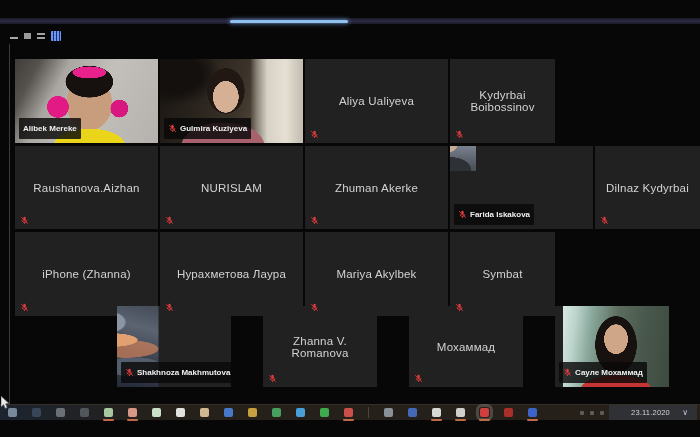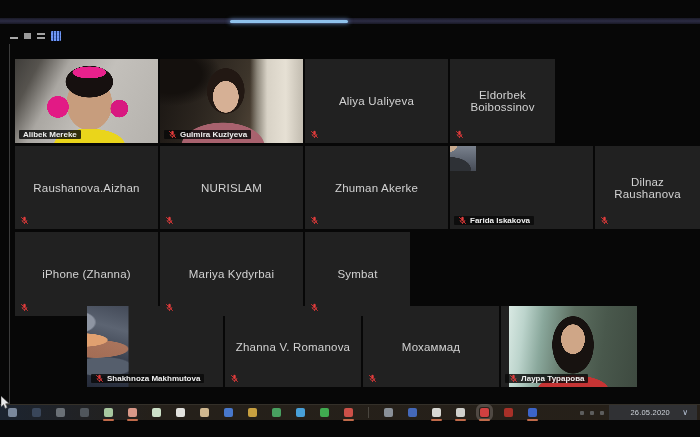--- a/index.html
+++ b/index.html
@@ -26,31 +26,31 @@
   .left-edge{position:absolute;left:9px;top:44px;width:1px;height:364px;background:#7d7d7d;opacity:.45;}
 
   
   .prow{position:absolute;display:flex;gap:2px;left:15px;}
   .prow[data-row="0"]{top:59px;height:84px;}
   .prow[data-row="1"]{top:146px;height:83px;}
   .prow[data-row="2"]{top:232px;height:84px;}
   .prow[data-row="3"]{top:306px;height:81px;left:87px;}
   .prow[data-row="0"] .tile,.prow[data-row="1"] .tile,.prow[data-row="2"] .tile{width:143px;}
   .prow[data-row="0"] .tile:last-child,.prow[data-row="1"] .tile:last-child,.prow[data-row="2"] .tile:last-child{width:105px;}
-  .prow[data-row="3"] .tile{width:136px;}
+  .prow[data-row="3"] .tile{width:114px;margin-left:30px;}
 
   .tile{position:relative;height:100%;background:#212121;overflow:hidden;flex:0 0 auto;}
   .tile--active{box-shadow:inset 0 0 0 2px #dde287;}
 
   .tile-name{position:absolute;inset:0;display:flex;align-items:center;justify-content:center;
     color:#d2d2d2;font-size:11.5px;letter-spacing:.2px;text-align:center;padding:0 3px;box-sizing:border-box;}
 
   .tile-label{position:absolute;left:4px;bottom:4px;display:flex;align-items:center;gap:3px;
     background:rgba(8,8,8,.82);color:#f1f1f1;font-size:8px;font-weight:600;
-    padding:0 4px;border-radius:1px;white-space:nowrap;z-index:3;}
+    padding:6px 4px;border-radius:1px;white-space:nowrap;z-index:3;}
   .mic-icon{display:inline-flex;width:9px;height:9px;}
   .mic-solo{position:absolute;left:5px;bottom:4px;width:9px;height:9px;z-index:3;display:inline-flex;}
 
   
   .scene{position:absolute;inset:0;}
   .scene-alibek{background:
     radial-gradient(circle 11px at 30% 57%,#e21a85 98%,transparent),
     radial-gradient(circle 9px at 73% 59%,#d81880 98%,transparent),
     radial-gradient(ellipse 17px 6px at 52% 16%,#e8218c 98%,transparent),
     radial-gradient(ellipse 36px 17px at 52% 103%,#ead51b 98%,transparent),
@@ -145,21 +145,21 @@
         <span class="mic-solo">
           <svg width="9" height="9" viewBox="0 0 12 12" aria-hidden="true">
             <rect x="4.4" y="1" width="3.2" height="6" rx="1.6" fill="#e03e3e"></rect>
             <path d="M2.8 5.5a3.2 3.2 0 0 0 6.4 0" fill="none" stroke="#e03e3e" stroke-width="1.1"></path>
             <path d="M6 8.7v2" stroke="#e03e3e" stroke-width="1.1"></path>
             <path d="M1.6 1.6l8.8 8.8" stroke="#d83030" stroke-width="1.3"></path>
           </svg>
         </span>
       </div>
       <div class="tile">
-        <div class="tile-name">Eldorbek Boibossinov</div>
+        <div class="tile-name">Kydyrbai Boibossinov</div>
         <span class="mic-solo">
           <svg width="9" height="9" viewBox="0 0 12 12" aria-hidden="true">
             <rect x="4.4" y="1" width="3.2" height="6" rx="1.6" fill="#e03e3e"></rect>
             <path d="M2.8 5.5a3.2 3.2 0 0 0 6.4 0" fill="none" stroke="#e03e3e" stroke-width="1.1"></path>
             <path d="M6 8.7v2" stroke="#e03e3e" stroke-width="1.1"></path>
             <path d="M1.6 1.6l8.8 8.8" stroke="#d83030" stroke-width="1.3"></path>
           </svg>
         </span>
       </div>
     </div>
@@ -205,21 +205,21 @@
               <rect x="4.4" y="1" width="3.2" height="6" rx="1.6" fill="#e03e3e"></rect>
               <path d="M2.8 5.5a3.2 3.2 0 0 0 6.4 0" fill="none" stroke="#e03e3e" stroke-width="1.1"></path>
               <path d="M6 8.7v2" stroke="#e03e3e" stroke-width="1.1"></path>
               <path d="M1.6 1.6l8.8 8.8" stroke="#d83030" stroke-width="1.3"></path>
             </svg>
           </span>
           <span>Farida Iskakova</span>
         </div>
       </div>
       <div class="tile">
-        <div class="tile-name">Dilnaz Raushanova</div>
+        <div class="tile-name">Dilnaz Kydyrbai</div>
         <span class="mic-solo">
           <svg width="9" height="9" viewBox="0 0 12 12" aria-hidden="true">
             <rect x="4.4" y="1" width="3.2" height="6" rx="1.6" fill="#e03e3e"></rect>
             <path d="M2.8 5.5a3.2 3.2 0 0 0 6.4 0" fill="none" stroke="#e03e3e" stroke-width="1.1"></path>
             <path d="M6 8.7v2" stroke="#e03e3e" stroke-width="1.1"></path>
             <path d="M1.6 1.6l8.8 8.8" stroke="#d83030" stroke-width="1.3"></path>
           </svg>
         </span>
       </div>
     </div>
@@ -229,21 +229,32 @@
         <span class="mic-solo">
           <svg width="9" height="9" viewBox="0 0 12 12" aria-hidden="true">
             <rect x="4.4" y="1" width="3.2" height="6" rx="1.6" fill="#e03e3e"></rect>
             <path d="M2.8 5.5a3.2 3.2 0 0 0 6.4 0" fill="none" stroke="#e03e3e" stroke-width="1.1"></path>
             <path d="M6 8.7v2" stroke="#e03e3e" stroke-width="1.1"></path>
             <path d="M1.6 1.6l8.8 8.8" stroke="#d83030" stroke-width="1.3"></path>
           </svg>
         </span>
       </div>
       <div class="tile">
-        <div class="tile-name">Mariya Kydyrbai</div>
+        <div class="tile-name">Нурахметова Лаура</div>
+        <span class="mic-solo">
+          <svg width="9" height="9" viewBox="0 0 12 12" aria-hidden="true">
+            <rect x="4.4" y="1" width="3.2" height="6" rx="1.6" fill="#e03e3e"></rect>
+            <path d="M2.8 5.5a3.2 3.2 0 0 0 6.4 0" fill="none" stroke="#e03e3e" stroke-width="1.1"></path>
+            <path d="M6 8.7v2" stroke="#e03e3e" stroke-width="1.1"></path>
+            <path d="M1.6 1.6l8.8 8.8" stroke="#d83030" stroke-width="1.3"></path>
+          </svg>
+        </span>
+      </div>
+      <div class="tile">
+        <div class="tile-name">Mariya Akylbek</div>
         <span class="mic-solo">
           <svg width="9" height="9" viewBox="0 0 12 12" aria-hidden="true">
             <rect x="4.4" y="1" width="3.2" height="6" rx="1.6" fill="#e03e3e"></rect>
             <path d="M2.8 5.5a3.2 3.2 0 0 0 6.4 0" fill="none" stroke="#e03e3e" stroke-width="1.1"></path>
             <path d="M6 8.7v2" stroke="#e03e3e" stroke-width="1.1"></path>
             <path d="M1.6 1.6l8.8 8.8" stroke="#d83030" stroke-width="1.3"></path>
           </svg>
         </span>
       </div>
       <div class="tile">
@@ -299,21 +310,21 @@
         <div class="scene scene-saule"></div>
         <div class="tile-label">
           <span class="mic-icon">
             <svg width="9" height="9" viewBox="0 0 12 12" aria-hidden="true">
               <rect x="4.4" y="1" width="3.2" height="6" rx="1.6" fill="#e03e3e"></rect>
               <path d="M2.8 5.5a3.2 3.2 0 0 0 6.4 0" fill="none" stroke="#e03e3e" stroke-width="1.1"></path>
               <path d="M6 8.7v2" stroke="#e03e3e" stroke-width="1.1"></path>
               <path d="M1.6 1.6l8.8 8.8" stroke="#d83030" stroke-width="1.3"></path>
             </svg>
           </span>
-          <span>Лаура Турарова</span>
+          <span>Сауле Мохаммад</span>
         </div>
       </div>
     </div>
 
   <div class="taskbar">
     <div class="tb-icons">
         <div class="tb-ic" style="background: rgb(122, 136, 156);"></div>
         <div class="tb-ic" style="background: rgb(57, 70, 90);"></div>
         <div class="tb-ic" style="background: rgb(106, 112, 118);"></div>
         <div class="tb-ic" style="background: rgb(80, 86, 92);"></div>
@@ -350,21 +361,21 @@
         <div class="tb-ic" style="background: rgb(60, 100, 200);">
           <span class="tb-underline"></span>
         </div>
       </div>
     <div class="tb-tray-panel"></div>
     <div class="tb-tray-specks">
       <span class="tb-speck"></span>
       <span class="tb-speck"></span>
       <span class="tb-speck"></span>
     </div>
-    <div class="tb-date">26.05.2020</div>
+    <div class="tb-date">23.11.2020</div>
     <div class="tb-chevron">∨</div>
   </div>
 
   <svg class="cursor" width="10" height="13" viewBox="0 0 10 13">
     <polygon points="0,0 0,11 2.6,8.6 4.2,12.4 6.2,11.5 4.6,7.8 8,7.4" fill="#e9e9e9" stroke="#555" stroke-width="0.6"></polygon>
   </svg>
 
 </div>
 
 </body></html>

